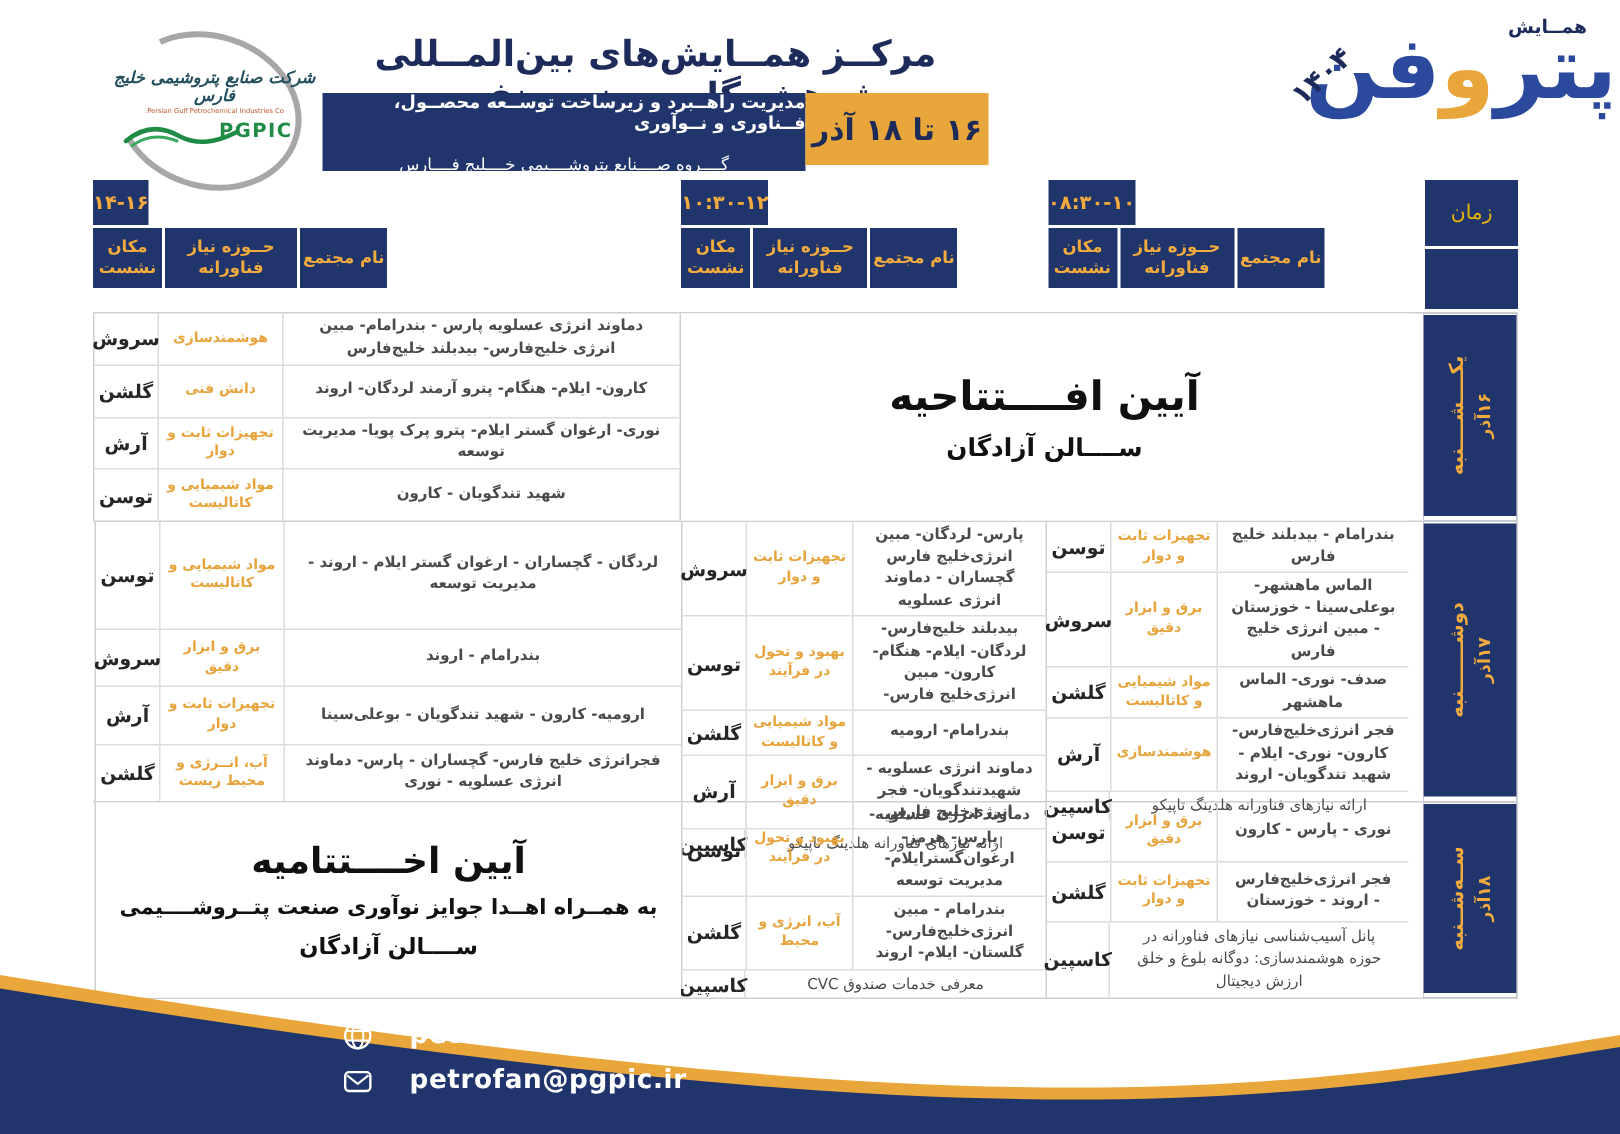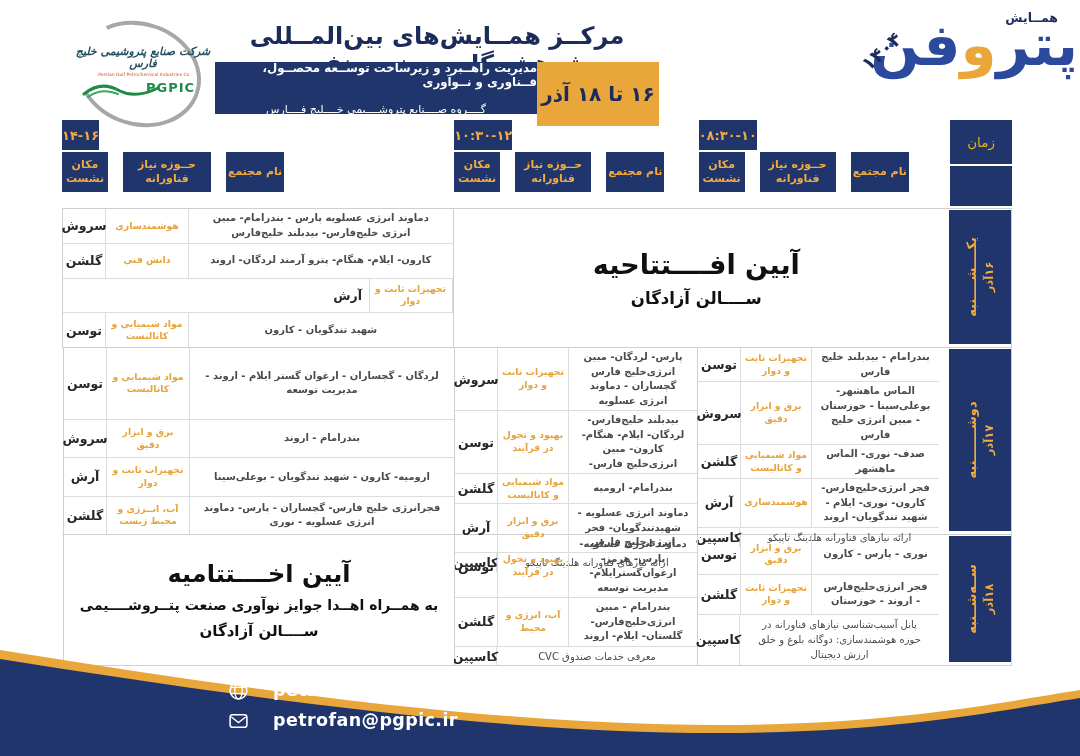--- a/index.html
+++ b/index.html
@@ -20,21 +20,21 @@
   .pgpic-wave{position:absolute;left:14px;top:62px;width:80px;}
   .pgpic-abbr{position:absolute;left:78px;top:60px;font-size:13px;font-weight:bold;color:#1f8c46;letter-spacing:1px;}
 
   .main-title{position:absolute;left:213px;top:22px;width:448px;
     text-align:center;font-size:24px;font-weight:800;color:#1c2b5a;}
   .dept-band{position:absolute;left:215px;top:62px;width:322px;height:52px;
     background:#21356d;color:#fff;display:flex;flex-direction:column;
     justify-content:center;align-items:center;gap:14px;}
   .dept-l1{font-size:11.8px;font-weight:600;}
   .dept-l2{font-size:11px;font-weight:400;letter-spacing:1px;}
-  .date-badge{position:absolute;left:537px;top:62px;width:122px;height:64px;
+  .date-badge{position:absolute;left:537px;top:62px;width:122px;height:48px;
     background:#e9a63a;color:#1c2b5a;display:flex;align-items:center;justify-content:center;
     font-size:20px;font-weight:800;}
 
   .petrofan{position:absolute;left:856px;top:0;width:224px;height:118px;}
   .pf-tag{position:absolute;right:22px;top:10px;font-size:12.5px;font-weight:700;color:#1c2b5a;}
   .pf-name{position:absolute;right:2px;top:16px;font-size:58px;font-weight:800;line-height:1;}
   .pf-year{position:absolute;left:2px;top:40px;transform:rotate(-42deg);
     font-size:19px;font-weight:800;color:#1c2b5a;}
   .seg-blue{color:#2b4a9e;} .seg-gold{color:#e9a63a;}
 
@@ -43,21 +43,21 @@
   .sched-head{display:flex;}
   .time-col{width:62px;margin-left:10px;display:flex;flex-direction:column;gap:2px;}
   .time-col .tc-label{height:44px;background:#21356d;color:#eab308;font-size:13.5px;font-weight:400;
     display:flex;align-items:center;justify-content:center;}
   .time-col .tc-empty{height:40px;background:#21356d;}
   .slot-head{display:flex;flex-direction:column;gap:2px;margin-left:2px;align-items:flex-end;}
   .slot-head:last-child{margin-left:0;}
   .w0830{width:242px;} .w1030{width:243px;} .w1416{width:391px;} .wspan{width:487px;}
   .slot-time{height:30px;background:#21356d;color:#f3ab3e;font-size:13px;font-weight:800;
     display:flex;align-items:center;justify-content:center;direction:ltr;}
-  .slot-cols{height:40px;display:flex;gap:15px;}
+  .slot-cols{height:40px;display:flex;gap:2px;}
   .hcell{background:#21356d;color:#f3ab3e;font-size:11px;font-weight:700;line-height:1.25;
     display:flex;align-items:center;justify-content:center;text-align:center;padding:2px;}
   .h-complex{flex:1;} .h-need{width:72px;} .h-venue{width:42px;}
   .w1416 .h-need{width:84px;}
 
   .sched-body{margin-top:2px;border:1px solid #cfcfcf;border-left:none;box-sizing:border-box;}
   .day-row{display:flex;align-items:stretch;}
   .day-row:not(:last-child){border-bottom:1px solid #cfcfcf;}
   .day-0{height:138px;} .day-1{height:186px;} .day-2{height:130px;}
   .day-cell{width:62px;margin-left:10px;background:#21356d;position:relative;
@@ -178,20 +178,21 @@
             <div class="cell complex">دماوند انرژی عسلویه پارس - بندرامام- مبین انرژی خلیج‌فارس- بیدبلند خلیج‌فارس</div>
             <div class="cell need">هوشمندسازی</div>
             <div class="cell venue">سروش</div>
           </div>
           <div class="block-row">
             <div class="cell complex">کارون- ایلام- هنگام- پترو آرمند لردگان- اروند</div>
             <div class="cell need">دانش فنی</div>
             <div class="cell venue">گلشن</div>
           </div>
           <div class="block-row">
+            <div class="cell complex">نوری- ارغوان گستر ایلام- پترو پرک پویا- مدیریت توسعه</div>
             <div class="cell need">تجهیزات ثابت و دوار</div>
             <div class="cell venue">آرش</div>
           </div>
           <div class="block-row">
             <div class="cell complex">شهید تندگویان - کارون</div>
             <div class="cell need">مواد شیمیایی و کاتالیست</div>
             <div class="cell venue">توسن</div>
           </div>
         </div>
       </div>

